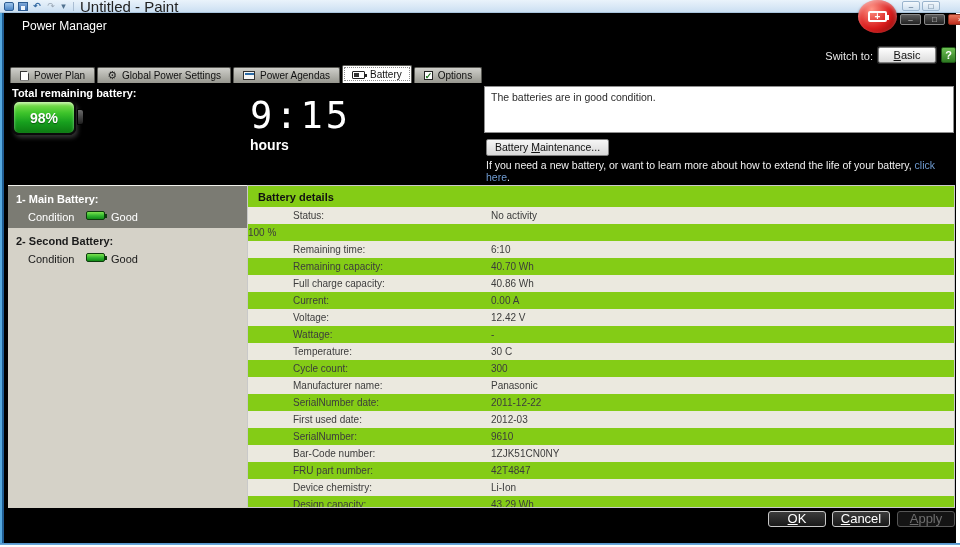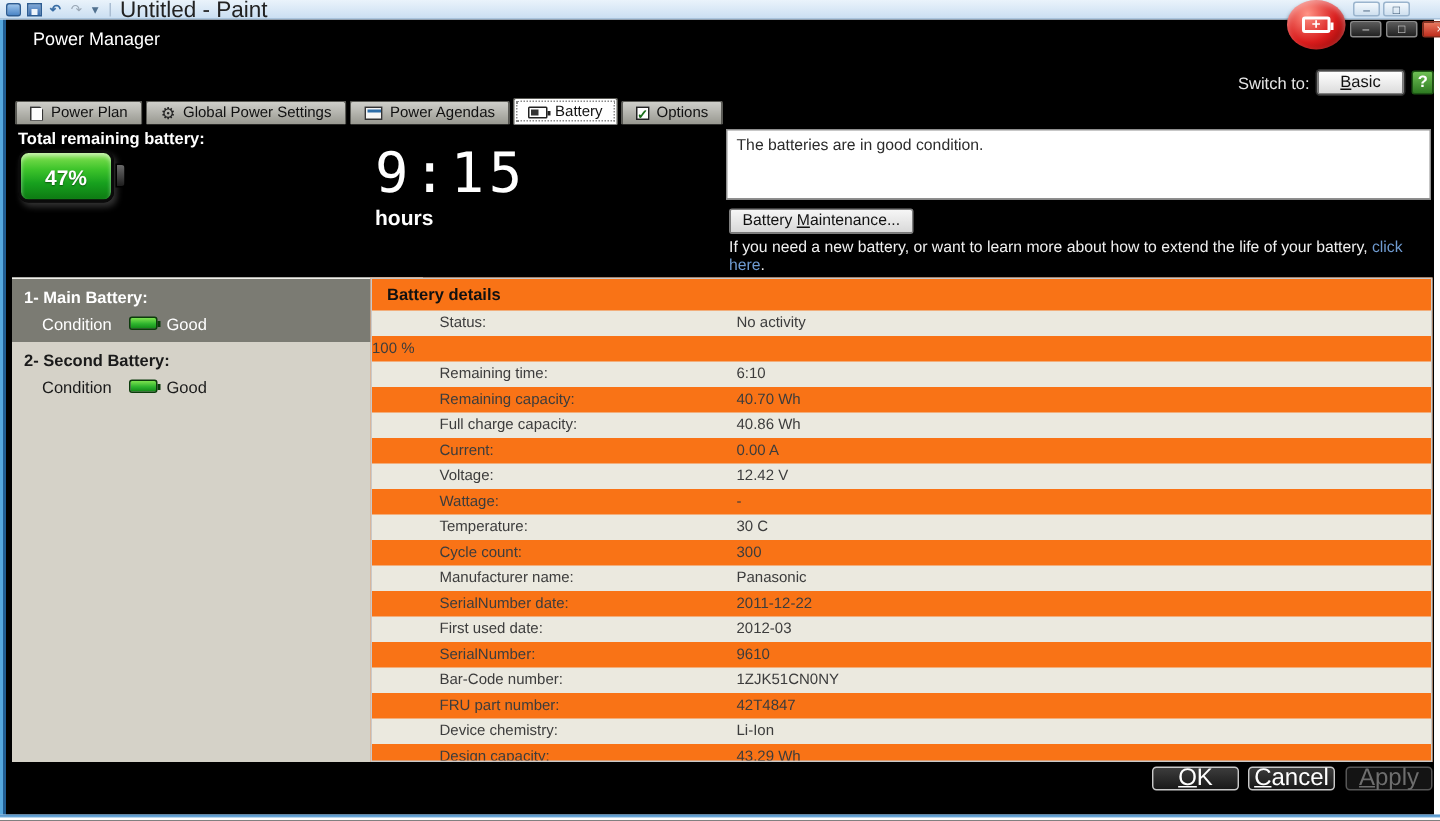--- a/index.html
+++ b/index.html
@@ -103,32 +103,32 @@
   .batt-item.selected { background:var(--selected-gray,#7b7b73); color:#fff; }
   .batt-name { font-weight:bold; font-size:11px; }
   .cond-row { display:flex; margin:6px 0 0 12px; gap:6px; }
   .cond-label { width:52px; font-size:11px; }
   .mini-batt { position:relative; width:19px; height:9px; border:1px solid #0c3b0c; border-radius:2px;
     background:linear-gradient(#7ce24f,var(--battery-green,#2eb42e) 55%,#128a18); }
   .mini-batt::after { content:""; position:absolute; right:-3px; top:2px; width:2px; height:4px; background:#0c3b0c; }
   .cond-value { font-size:11px; }
 
   
-  .details { position:absolute; left:247px; top:185px; width:708px; height:323px; background:#f97316;
+  .details { position:absolute; left:247px; top:185px; width:708px; height:323px; background:#84cc16;
     border:1px solid #c9c9c9; overflow:hidden; }
   .details-header { font-size:11px; font-weight:bold; color:#111; margin:5px 0 4px 10px; }
   .detail-row { height:17px; display:flex; align-items:center; font-size:10px; color:#3c3c3c; }
   .detail-row:nth-child(odd) { background:var(--stripe-beige,#ebe9df); }
   .detail-label { margin-left:45px; width:198px; }
   .detail-value { margin-left:0; }
 
   
   .footer-btn { position:absolute; top:511px; width:58px; height:16px;
     background:linear-gradient(#3c3c3c,#191919); border:1px solid #c8c8c8; border-radius:3px;
-    color:#fff; font-size:16px; text-align:center; line-height:14px; }
+    color:#fff; font-size:13px; text-align:center; line-height:14px; }
   .footer-btn.ok { left:768px; }
   .footer-btn.cancel { left:832px; }
   .footer-btn.apply { left:897px; border-color:#565656; color:#6e6e6e; background:#141414; }
 </style>
 </head>
 <body>
 
 <div class="paint-titlebar">
   <span class="pt-icon pt-app"></span>
   <span class="pt-icon pt-save"></span>
@@ -186,21 +186,21 @@
     <span>Battery</span>
   </div>
   <div class="tab">
     <span class="ti-check">✓</span>
     <span>Options</span>
   </div>
 </div>
 
 <div class="total-label">Total remaining battery:</div>
 <div class="gauge">
-  <span class="gauge-pct">47%</span>
+  <span class="gauge-pct">98%</span>
 </div>
 <div class="gauge-nub"></div>
 
 <div class="time-wrap">
   <span class="time-digits">9:15</span>
   <span class="time-unit">hours</span>
 </div>
 
 <div class="info-box">The batteries are in good condition.</div>
 <div class="maint-btn">Battery <u>M</u>aintenance...</div>

